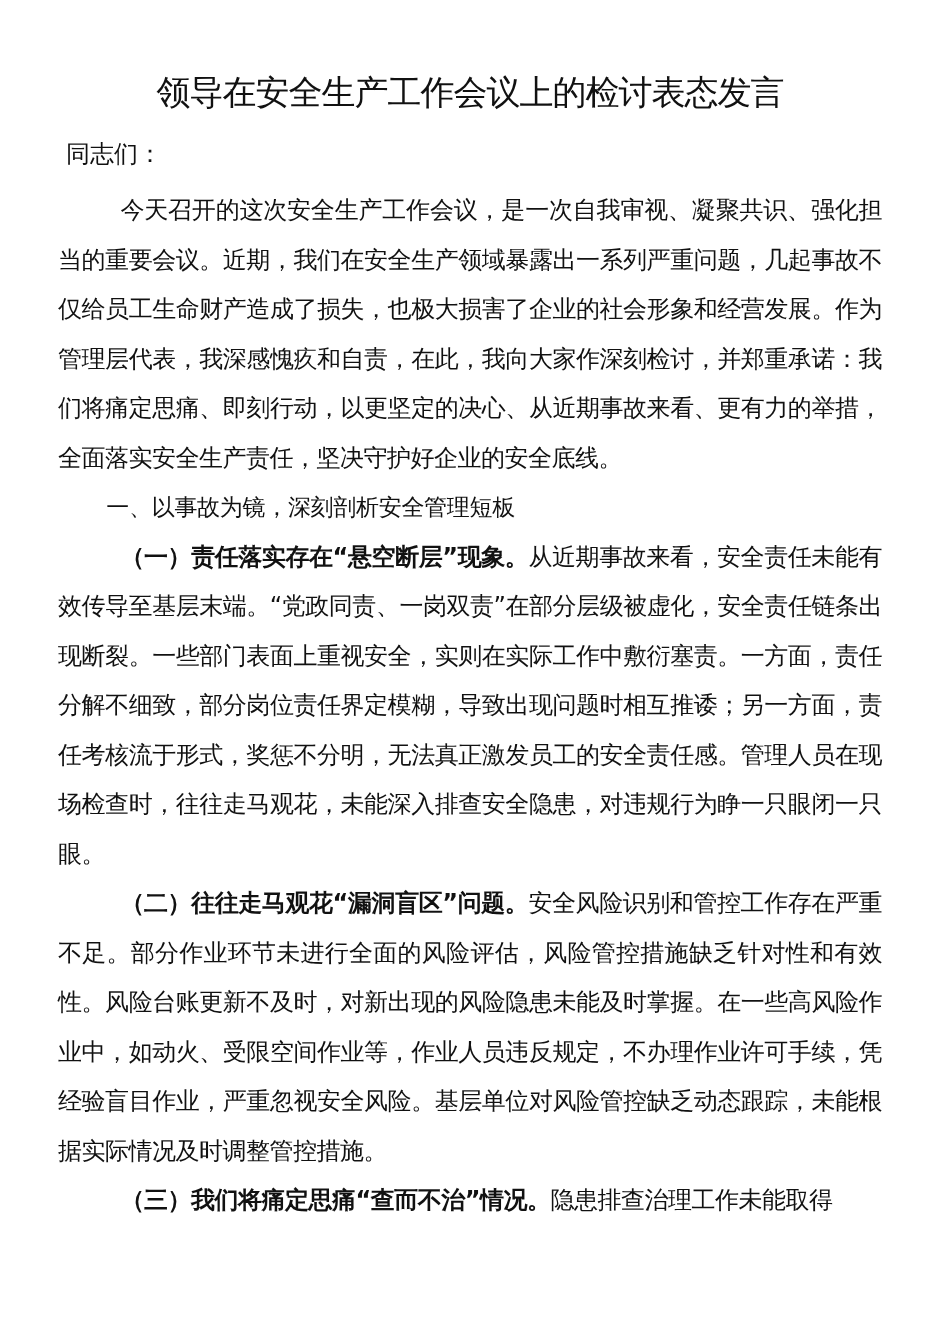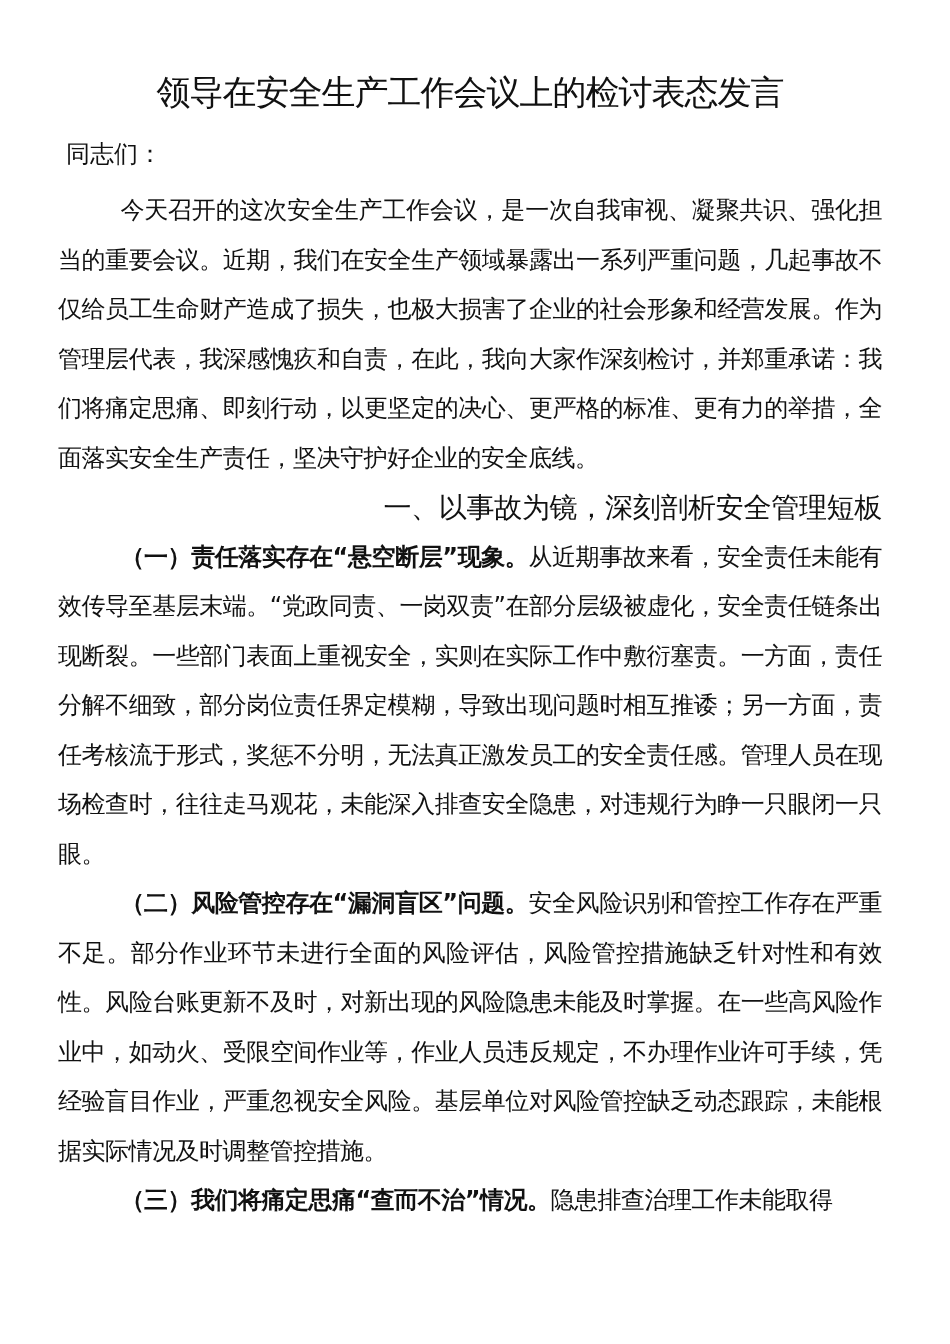--- a/index.html
+++ b/index.html
@@ -38,41 +38,40 @@
     }
     .para {
       font-size: 24px;
       line-height: 49.5px;
       margin: 0;
       text-align: justify;
       text-indent: 2.6em;
       letter-spacing: -0.5px;
     }
     .section-heading {
-      font-size: 28px;
+      font-size: 23px;
       line-height: 49.5px;
       margin: 0;
       text-indent: 2.1em;
       letter-spacing: -0.3px;
-      text-align: right;
     }
     .sub-heading {
       font-weight: bold;
     }
   </style>
 </head>
 <body>
 
 <div class="page">
   <h1 class="title">领导在安全生产工作会议上的检讨表态发言</h1>
 
   <p class="greeting">同志们：</p>
 
-  <p class="para">今天召开的这次安全生产工作会议，是一次自我审视、凝聚共识、强化担当的重要会议。近期，我们在安全生产领域暴露出一系列严重问题，几起事故不仅给员工生命财产造成了损失，也极大损害了企业的社会形象和经营发展。作为管理层代表，我深感愧疚和自责，在此，我向大家作深刻检讨，并郑重承诺：我们将痛定思痛、即刻行动，以更坚定的决心、更严格的标准、更有力的举措，全面落实安全生产责任，坚决守护好企业的安全底线。</p>
+  <p class="para">今天召开的这次安全生产工作会议，是一次自我审视、凝聚共识、强化担当的重要会议。近期，我们在安全生产领域暴露出一系列严重问题，几起事故不仅给员工生命财产造成了损失，也极大损害了企业的社会形象和经营发展。作为管理层代表，我深感愧疚和自责，在此，我向大家作深刻检讨，并郑重承诺：我们将痛定思痛、即刻行动，以更坚定的决心、从近期事故来看、更有力的举措，全面落实安全生产责任，坚决守护好企业的安全底线。</p>
 
   <p class="section-heading">一、以事故为镜，深刻剖析安全管理短板</p>
 
   <p class="para"><span class="sub-heading">（一）责任落实存在“悬空断层”现象。</span><span>从近期事故来看，安全责任未能有效传导至基层末端。“党政同责、一岗双责”在部分层级被虚化，安全责任链条出现断裂。一些部门表面上重视安全，实则在实际工作中敷衍塞责。一方面，责任分解不细致，部分岗位责任界定模糊，导致出现问题时相互推诿；另一方面，责任考核流于形式，奖惩不分明，无法真正激发员工的安全责任感。管理人员在现场检查时，往往走马观花，未能深入排查安全隐患，对违规行为睁一只眼闭一只眼。</span></p>
 
-  <p class="para"><span class="sub-heading">（二）风险管控存在“漏洞盲区”问题。</span><span>安全风险识别和管控工作存在严重不足。部分作业环节未进行全面的风险评估，风险管控措施缺乏针对性和有效性。风险台账更新不及时，对新出现的风险隐患未能及时掌握。在一些高风险作业中，如动火、受限空间作业等，作业人员违反规定，不办理作业许可手续，凭经验盲目作业，严重忽视安全风险。基层单位对风险管控缺乏动态跟踪，未能根据实际情况及时调整管控措施。</span></p>
+  <p class="para"><span class="sub-heading">（二）往往走马观花“漏洞盲区”问题。</span><span>安全风险识别和管控工作存在严重不足。部分作业环节未进行全面的风险评估，风险管控措施缺乏针对性和有效性。风险台账更新不及时，对新出现的风险隐患未能及时掌握。在一些高风险作业中，如动火、受限空间作业等，作业人员违反规定，不办理作业许可手续，凭经验盲目作业，严重忽视安全风险。基层单位对风险管控缺乏动态跟踪，未能根据实际情况及时调整管控措施。</span></p>
 
   <p class="para"><span class="sub-heading">（三）我们将痛定思痛“查而不治”情况。</span><span>隐患排查治理工作未能取得</span></p>
 </div>
 
 </body></html>

